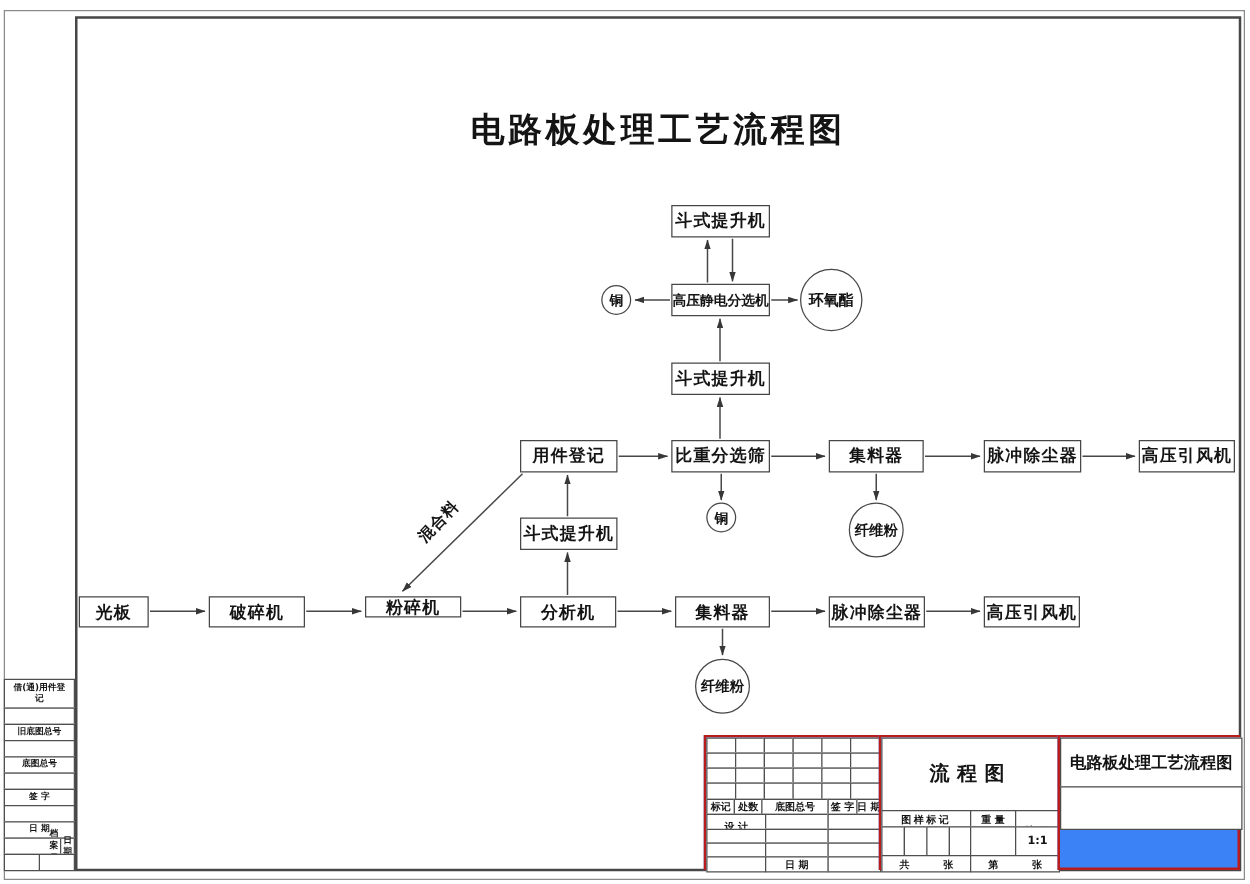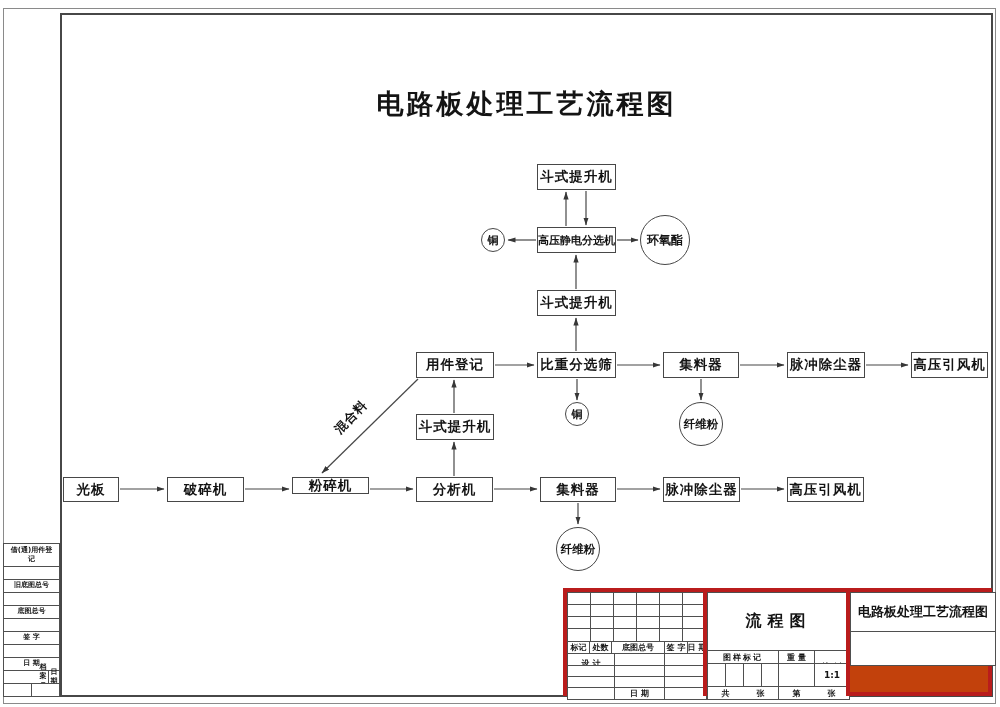--- a/index.html
+++ b/index.html
@@ -13,21 +13,21 @@
           font-size:27px; font-weight:700; letter-spacing:3px; }
   svg.wires { position:absolute; left:0; top:0; }
   .box { position:absolute; background:#fff; border:1.5px solid #474747; box-sizing:border-box;
           display:flex; align-items:center; justify-content:center;
           font-weight:700; font-size:13.5px; letter-spacing:1px; white-space:nowrap; }
   .box.small-text { font-size:11px; letter-spacing:0;justify-content:center; }
   .circle { border-radius:50%; letter-spacing:0; }
   .edge-label { position:absolute; font-weight:700; font-size:12.5px; letter-spacing:1px;
           transform:rotate(-46deg); transform-origin:center; }
   
-  .tb { position:absolute; box-sizing:border-box; border:4px solid #b91c1c; background:#c2410c; }
+  .tb { position:absolute; box-sizing:border-box; border:2px solid #b91c1c; background:#3b82f6; }
   .cell { position:absolute; box-sizing:border-box; border:1px solid #4f4f4f;
           display:flex; align-items:center; justify-content:center;
           font-size:8px; font-weight:700; white-space:nowrap; overflow:hidden; background:#fff; }
   .big { font-size:16px; letter-spacing:6px; }
   .rt-title { font-size:13px; letter-spacing:0; }
   .company { font-size:15px; letter-spacing:4px; }
   .spread { justify-content:space-around; }
   
   .ls-row { position:absolute; left:3px; width:57px; box-sizing:border-box;
           border:1px solid #4f4f4f; background:#fff; display:flex; align-items:center;

